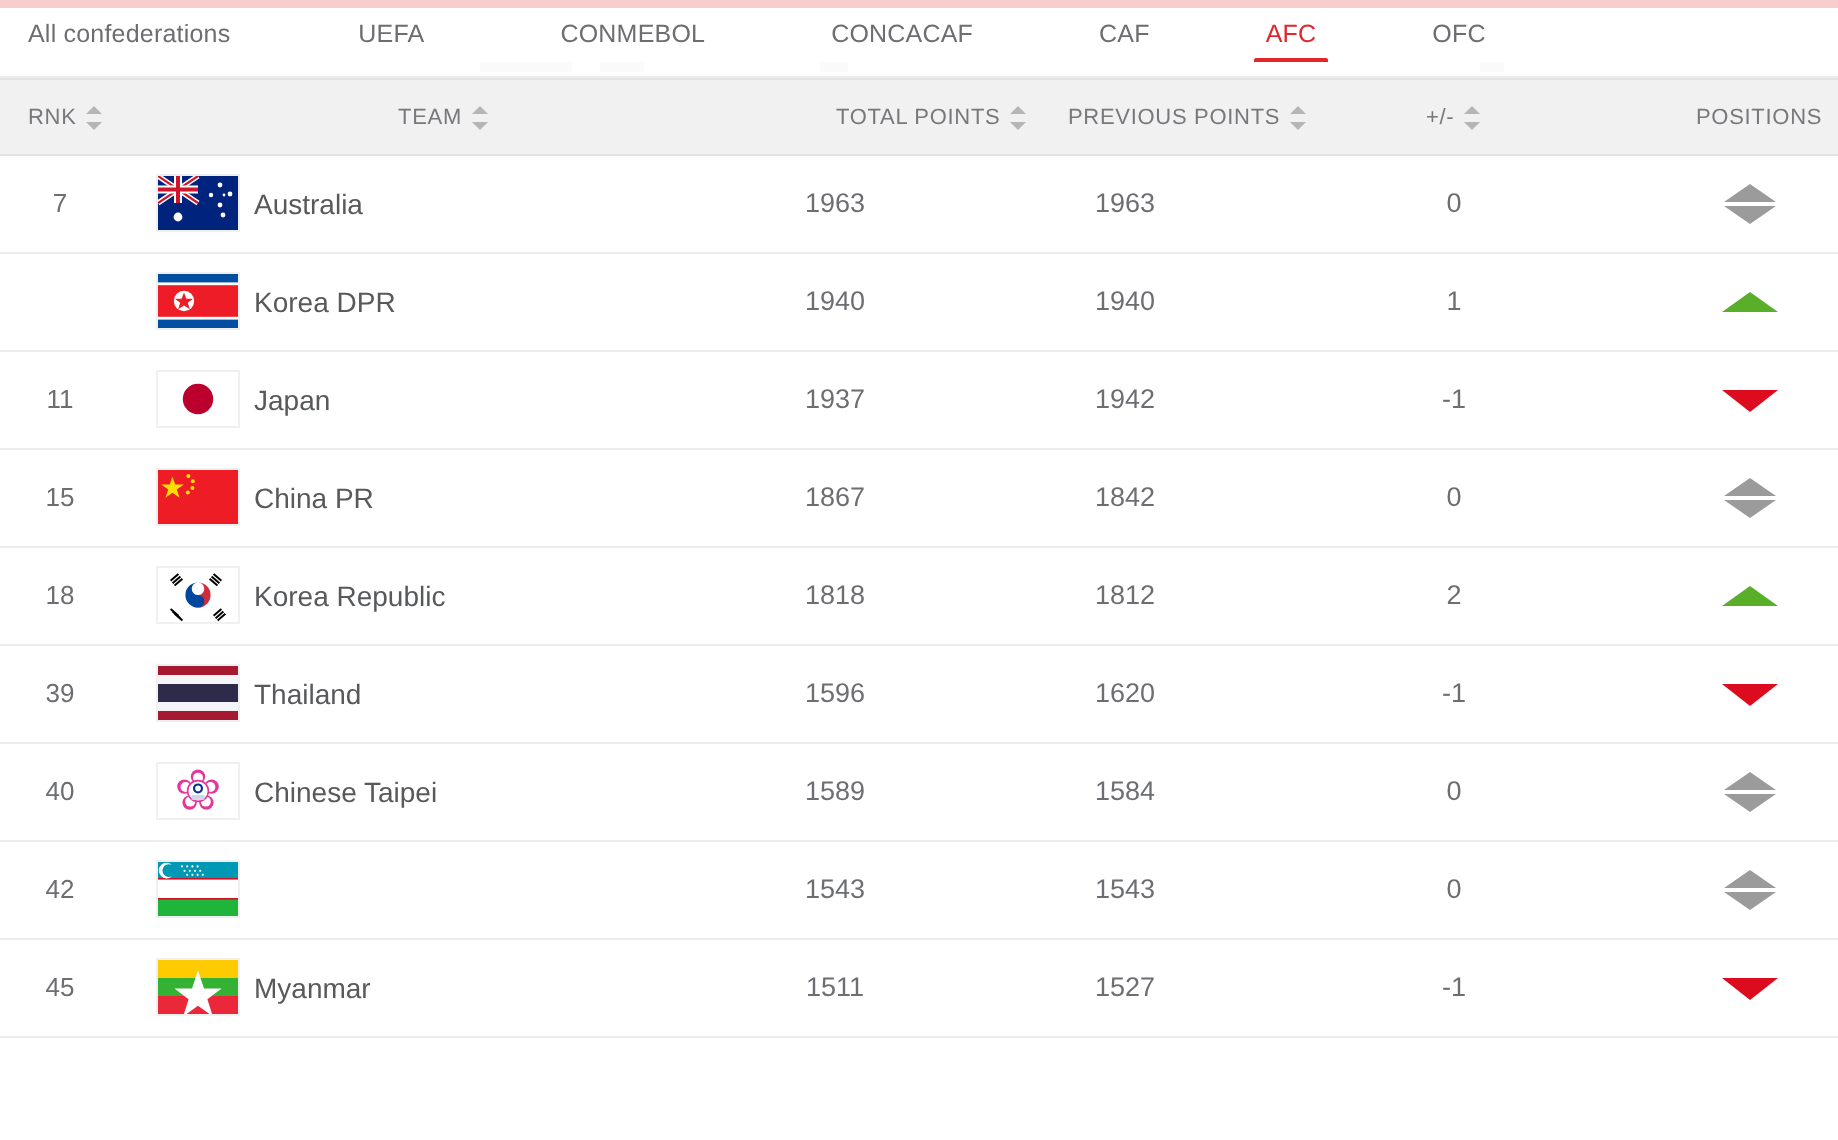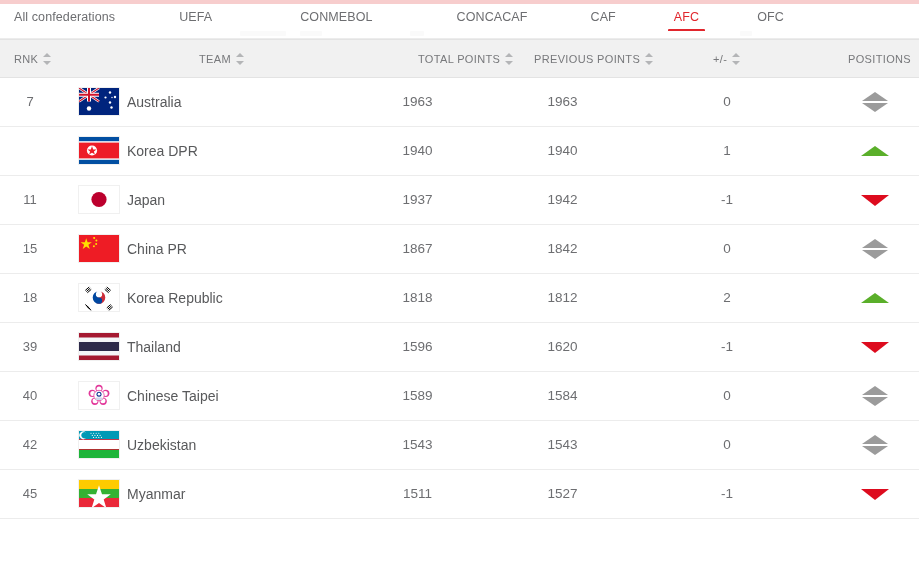--- a/index.html
+++ b/index.html
@@ -204,22 +204,22 @@
 </head>
 <body>
 
 <div class="page">
 
   <div class="top-strip"></div>
 
   <div class="tabbar" id="tabbar">
       <div class="tab" style="margin-left: 0px;"><span>All confederations</span></div>
       <div class="tab" style="margin-left: 36px;"><span>UEFA</span></div>
-      <div class="tab" style="margin-left: 60px;"><span>CONMEBOL</span></div>
-      <div class="tab" style="margin-left: 56px;"><span>CONCACAF</span></div>
+      <div class="tab" style="margin-left: 40px;"><span>CONMEBOL</span></div>
+      <div class="tab" style="margin-left: 35px;"><span>CONCACAF</span></div>
       <div class="tab" style="margin-left: 35px;"><span>CAF</span></div>
       <div class="tab active" style="margin-left: 30px;"><span>AFC</span><span class="underline"></span></div>
       <div class="tab" style="margin-left: 30px;"><span>OFC</span></div>
     </div>
 
   <div class="ghost-row">
     <div class="g" style="left:240px; width:46px;"></div>
     <div class="g" style="left:300px; width:22px;"></div>
     <div class="g" style="left:410px; width:14px;"></div>
     <div class="g" style="left:740px; width:12px;"></div>
@@ -466,21 +466,20 @@
                 <circle cx="15.9" cy="4.4" r="0.55"></circle>
                 <circle cx="18.5" cy="4.4" r="0.55"></circle>
                 <circle cx="21.1" cy="4.4" r="0.55"></circle>
                 <circle cx="14.6" cy="6.4" r="0.55"></circle>
                 <circle cx="17.2" cy="6.4" r="0.55"></circle>
                 <circle cx="19.8" cy="6.4" r="0.55"></circle>
                 <circle cx="22.4" cy="6.4" r="0.55"></circle>
               </g>
             </svg></span>
         </div>
-        <div class="cell c-team">Uzbekistan</div>
         <div class="cell c-total">1543</div>
         <div class="cell c-prev">1543</div>
         <div class="cell c-diff">0</div>
         <div class="cell c-pos">
           <span class="ind same">
             <i class="tri u"></i>
             <i class="tri d"></i>
           </span>
         </div>
       </div>

